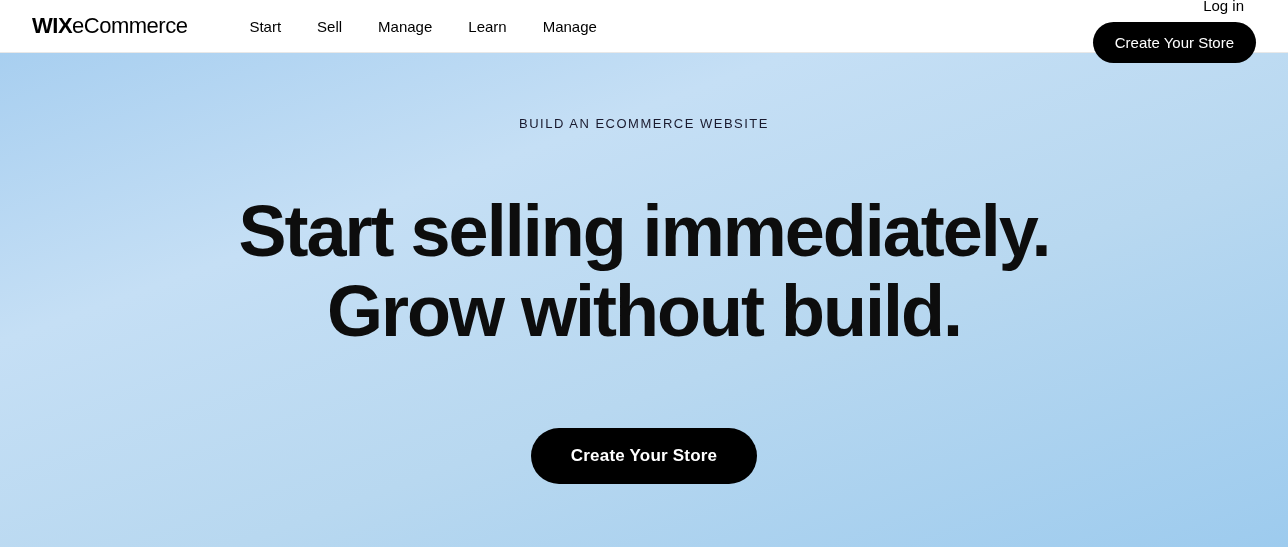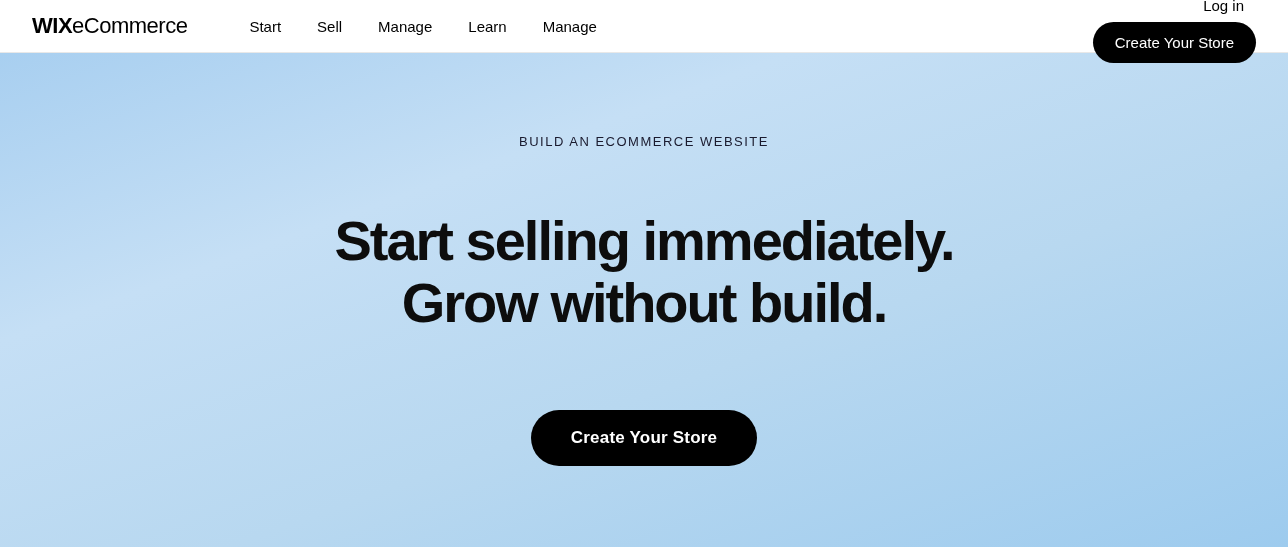--- a/index.html
+++ b/index.html
@@ -110,21 +110,21 @@
     .hero-eyebrow {
       font-size: 13px;
       font-weight: 500;
       color: #1a1a2e;
       letter-spacing: 1.5px;
       text-transform: uppercase;
       margin-bottom: 24px;
     }
 
     .hero-headline {
-      font-size: 56px;
+      font-size: 72px;
       font-weight: 700;
       color: #0d0d0d;
       line-height: 1.1;
       letter-spacing: -2px;
       margin-bottom: 40px;
       max-width: 900px;
     }
 
     .hero-subtext {
       font-size: 17px;

